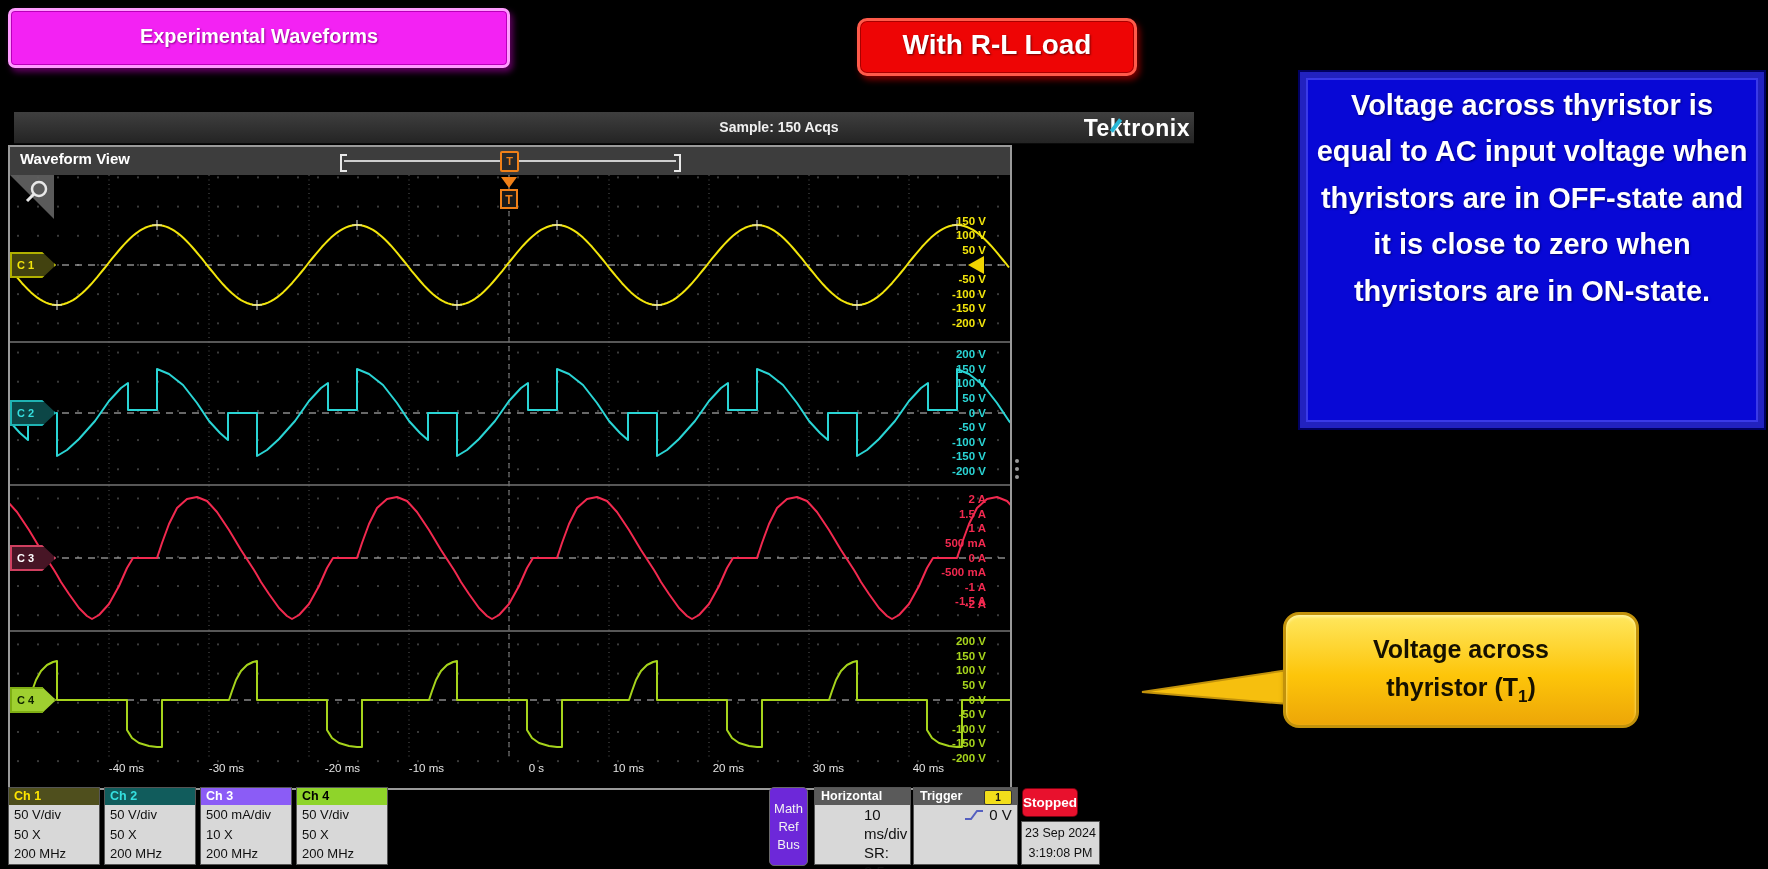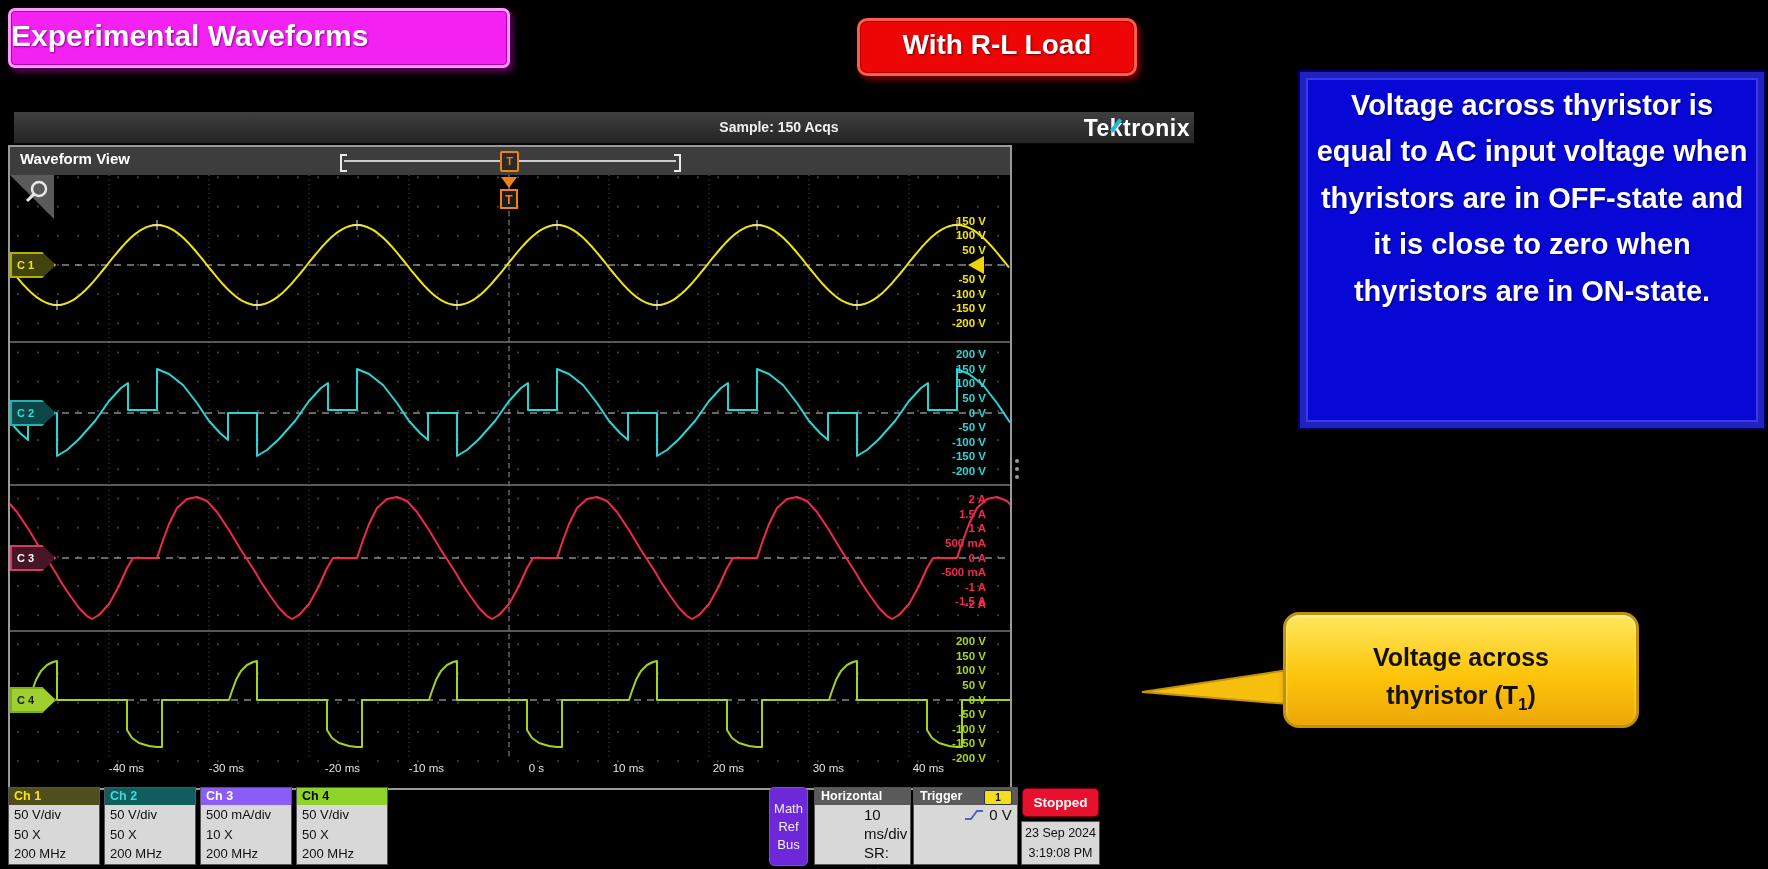--- a/index.html
+++ b/index.html
@@ -3,32 +3,32 @@
 <meta charset="utf-8">
 <style>
   html,body{margin:0;padding:0;background:#000;}
   body{position:relative;width:1768px;height:869px;overflow:hidden;
        font-family:"Liberation Sans",sans-serif;-webkit-font-smoothing:antialiased;}
   .abs{position:absolute;}
 
   
   .title-box{left:8px;top:8px;width:496px;height:54px;background:#f322f3;
     border:3px solid #ff9bff;border-radius:7px;box-shadow:3px 4px 6px rgba(120,0,120,.8), inset 0 0 0 1px #b800b8;
-    color:#fff;font-weight:bold;font-size:30px;line-height:50px;text-align:left;text-shadow:1px 1px 2px #900090;}
+    color:#fff;font-weight:bold;font-size:20px;line-height:50px;text-align:center;text-shadow:1px 1px 2px #900090;}
   .load-box{left:857px;top:18px;width:274px;height:52px;background:#ee0505;
     border:3px solid #ff5a4a;border-radius:10px;box-shadow:3px 4px 6px rgba(150,0,0,.8), inset 0 0 0 1px #a80000;
     color:#fff;font-weight:bold;font-size:28px;line-height:48px;text-align:center;text-shadow:1px 1px 2px #700000;}
   .info-box{left:1300px;top:72px;width:464px;height:356px;background:#0808d6;
     border:6px solid #2222c0;box-shadow:0 0 0 2px #000060, inset 0 0 0 2px #3a3ae8;
     color:#fff;font-weight:bold;font-size:29px;line-height:1.6;text-align:center;
     padding:4px 8px;box-sizing:border-box;text-shadow:1px 1px 2px #000070;}
   .callout-box{left:1283px;top:612px;width:356px;height:116px;border-radius:16px;
     background:linear-gradient(#ffe75e,#fdc50a 55%,#eda607);border:3px solid #c2920b;
     box-shadow:4px 5px 7px rgba(0,0,0,.7), inset 0 2px 3px #fff3a0;
-    color:#151000;font-weight:bold;font-size:25px;text-align:center;padding-top:24px;box-sizing:border-box;line-height:1.5;z-index:3;}
+    color:#151000;font-weight:bold;font-size:25px;text-align:center;padding-top:16px;box-sizing:border-box;line-height:1.5;z-index:3;}
   .callout-tail{left:1140px;top:640px;z-index:2;}
   sub{font-size:17px;}
 
   
   .menu-bar{left:14px;top:112px;width:1180px;height:31px;
     background:linear-gradient(#3f3f3f,#242424);border-bottom:1px solid #0a0a0a;color:#f2f2f2;}
   .menu-items{position:absolute;left:12px;top:0;height:31px;display:flex;gap:38px;align-items:center;font-size:14px;}
   .menu-item{padding:0 4px;cursor:default;}
   .sample-text{position:absolute;left:600px;top:0;width:330px;height:31px;line-height:31px;
     text-align:center;font-size:14px;font-weight:bold;color:#f0f0f0;}
@@ -73,21 +73,21 @@
   .mrb{left:769px;top:787px;width:37px;height:77px;background:#6d28d9;border:1px solid #6a6a6a;
     border-radius:5px;color:#f2f2f2;font-size:13px;text-align:center;display:flex;flex-direction:column;justify-content:center;}
   .mrb div{line-height:18px;}
   .panel{position:absolute;top:787px;height:78px;background:#d8d8d8;border:1px solid #555;box-sizing:border-box;}
   .panel .hdr{height:17px;background:#5a5a5a;color:#fff;font-size:12.5px;font-weight:bold;line-height:17px;padding-left:6px;}
   .panel .row{font-size:15px;color:#101010;line-height:19px;padding-left:6px;margin-left:43px;}
   .horiz{left:814px;width:97px;}
   .trigp{left:913px;width:105px;}
   .trig-badge{position:absolute;right:5px;top:2px;width:26px;height:13px;background:#f2de1b;
     border:1px solid #333;border-radius:2px;color:#111;font-size:10px;font-weight:bold;text-align:center;line-height:13px;}
-  .stopped{left:1023px;top:789px;width:75px;height:27px;background:#e8112d;border-radius:4px;
+  .stopped{left:1023px;top:789px;width:54px;height:27px;background:#e8112d;border-radius:4px;
     color:#fff;font-weight:bold;font-size:13.5px;text-align:center;line-height:27px;box-shadow:0 0 0 1px #7a0010;}
   .datebox{left:1021px;top:821px;width:79px;height:44px;background:#d8d8d8;border:1px solid #555;
     font-size:12.5px;color:#101010;text-align:center;line-height:20px;box-sizing:border-box;padding-top:1px;}
 </style>
 </head>
 <body>
 
 <div class="abs title-box">Experimental Waveforms</div>
 <div class="abs load-box">With R-L Load</div>
 <div class="abs info-box">Voltage across thyristor is equal to AC input voltage when thyristors are in OFF-state and it is close to zero when thyristors are in ON-state.</div>

